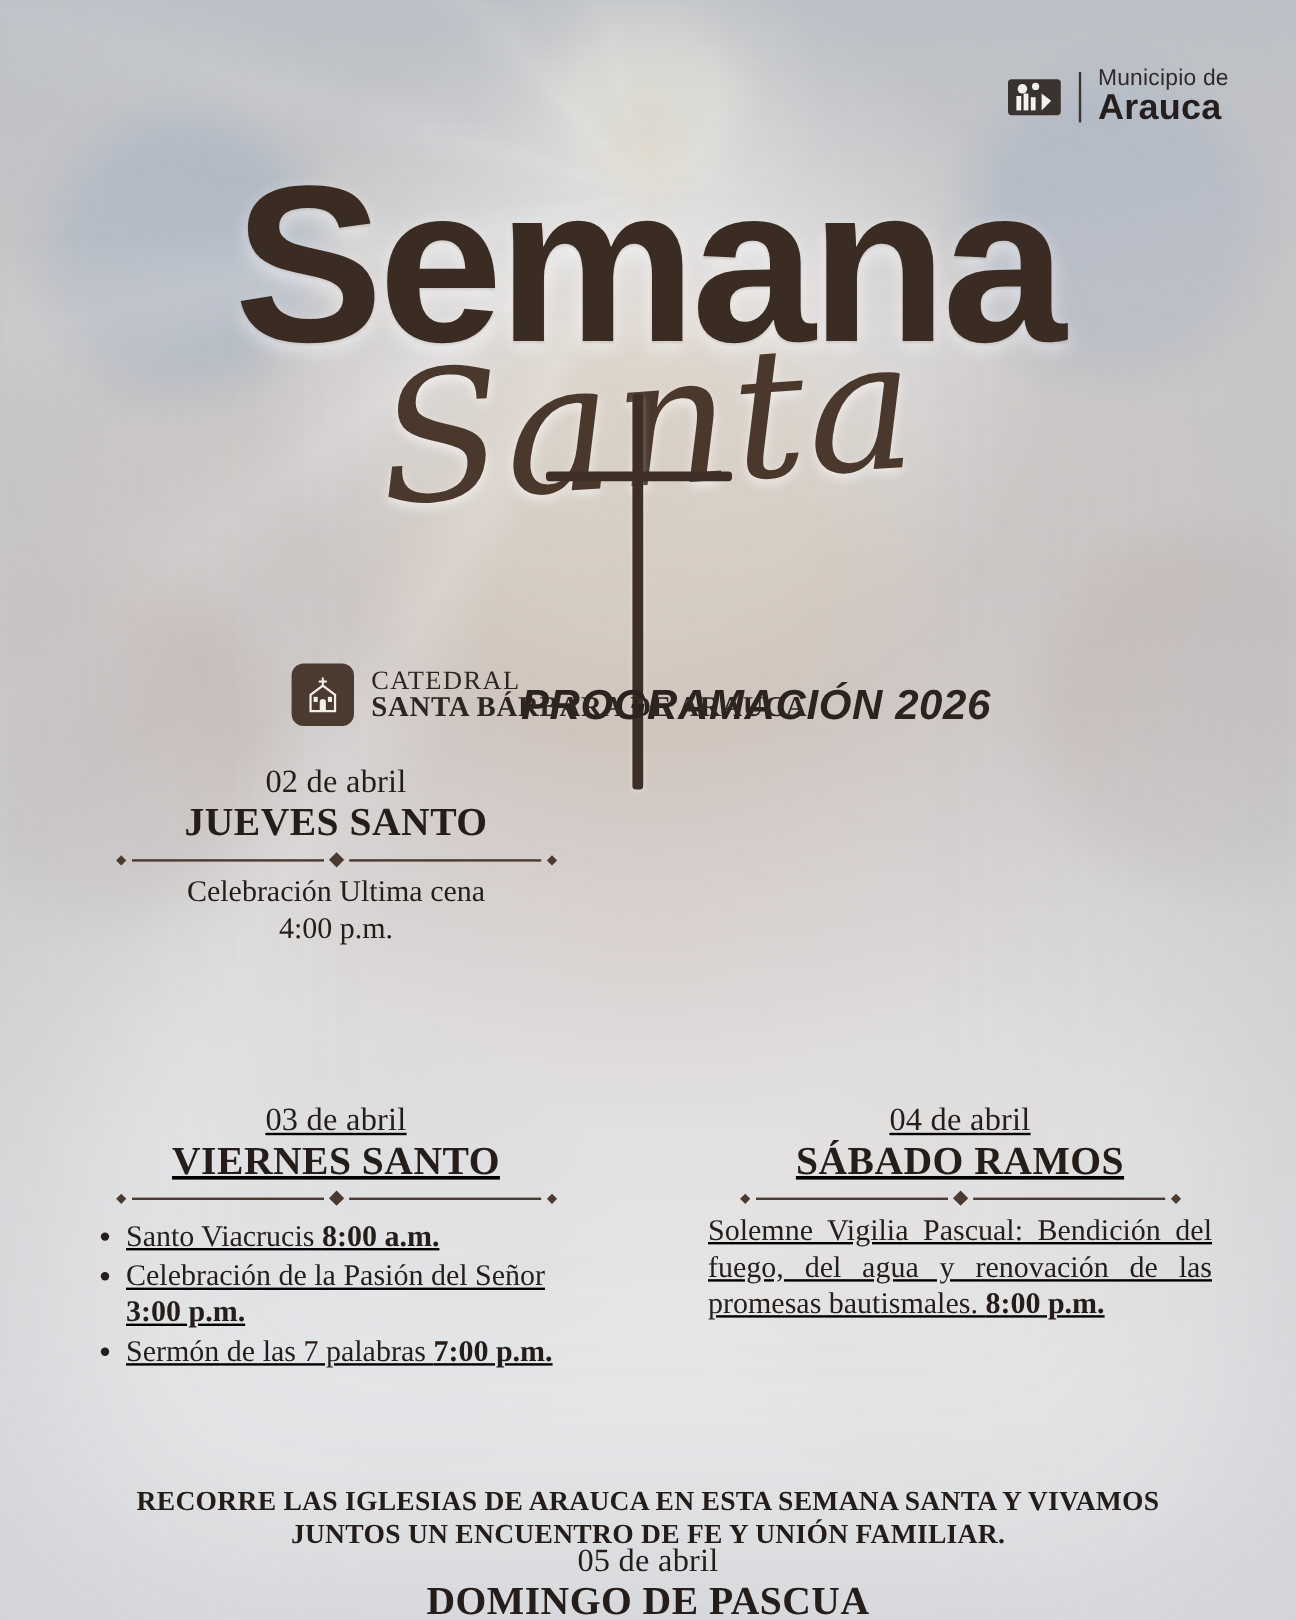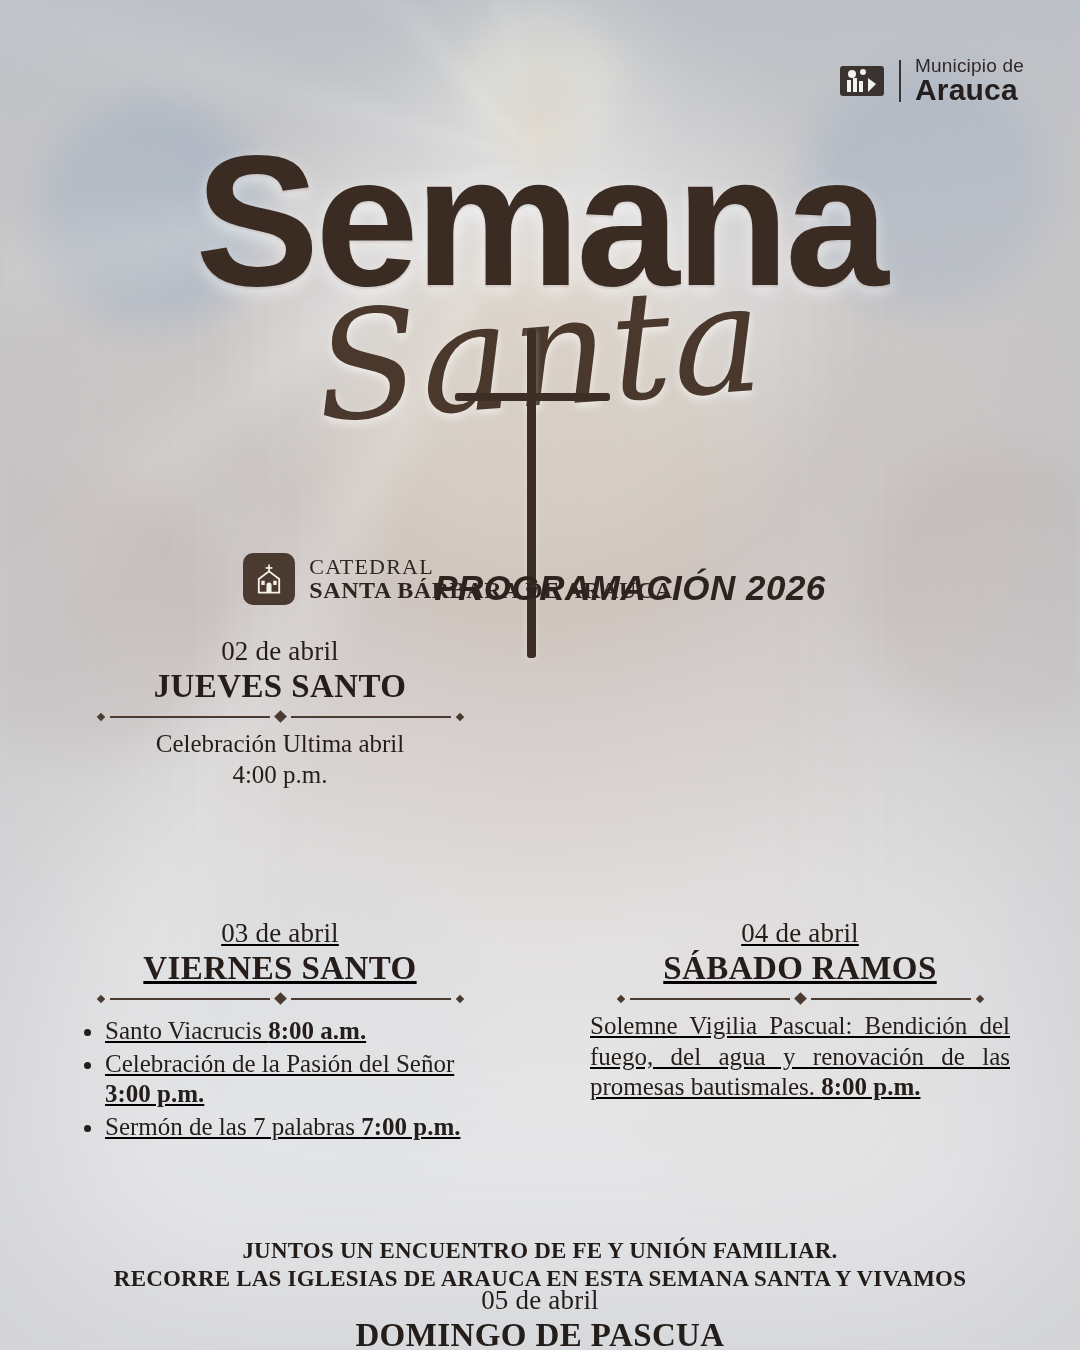--- a/index.html
+++ b/index.html
@@ -397,21 +397,21 @@
         <div class="card-date">02 de abril</div>
         <div class="card-title">JUEVES SANTO</div>
         <div class="divider">
           <span class="dia small"></span>
             <span class="bar"></span>
             <span class="dia"></span>
             <span class="bar"></span>
             <span class="dia small"></span>
         </div>
         <div class="card-body">
-          <div>Celebración Ultima abril</div>
+          <div>Celebración Ultima cena</div>
           <div>4:00 p.m.</div>
         </div>
       </div>
 
     </div>
 
     <div class="row row-2">
 
       <div class="card">
         <div class="card-date">03 de abril</div>
@@ -458,17 +458,17 @@
             <span class="bar"></span>
             <span class="dia small"></span>
         </div>
 
       </div>
     </div>
 
   </div>
 
   <div class="footer">
+    <div>RECORRE LAS IGLESIAS DE ARAUCA EN ESTA SEMANA SANTA Y VIVAMOS</div>
     <div>JUNTOS UN ENCUENTRO DE FE Y UNIÓN FAMILIAR.</div>
-    <div>RECORRE LAS IGLESIAS DE ARAUCA EN ESTA SEMANA SANTA Y VIVAMOS</div>
   </div>
 
 </div>
 
 </body></html>

